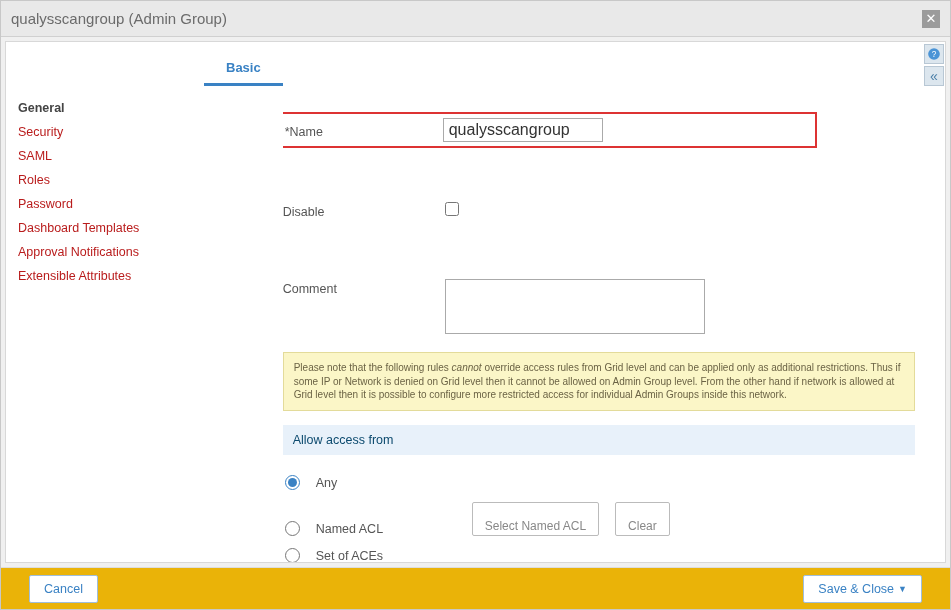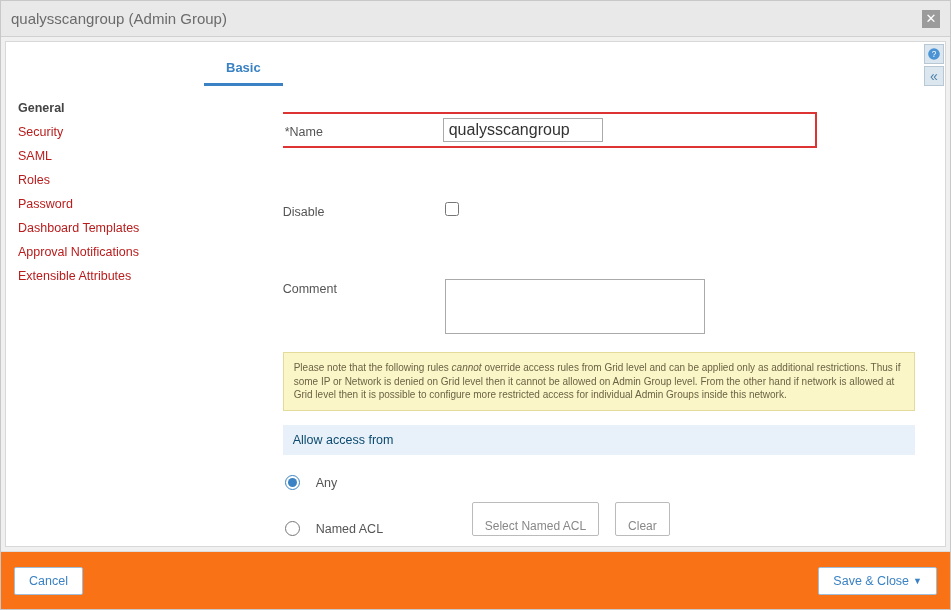--- a/index.html
+++ b/index.html
@@ -204,25 +204,25 @@
     justify-content: flex-end;
     align-items: center;
     gap: 6px;
     padding: 2px 4px 4px 0;
     color: #4a94d6;
     font-size: 16px;
   }
   .icon-toolbar .sep { color: #ccc; margin: 0 2px; font-size: 14px; }
   .icon-toolbar span { cursor: pointer; }
   .dialog-footer {
-    height: 58px;
-    background: #f97316;
-    display: flex;
-    align-items: center;
-    padding: 0 13px;
+    height: 42px;
+    background: #eab308;
+    display: flex;
+    align-items: center;
+    padding: 0 28px;
     border-top: 1px solid #ddd;
   }
   .footer-btn {
     height: 28px;
     border: 1px solid #9fbedb;
     background: #fff;
     color: #3a82c4;
     padding: 0 14px;
     font-size: 12.5px;
     border-radius: 2px;

